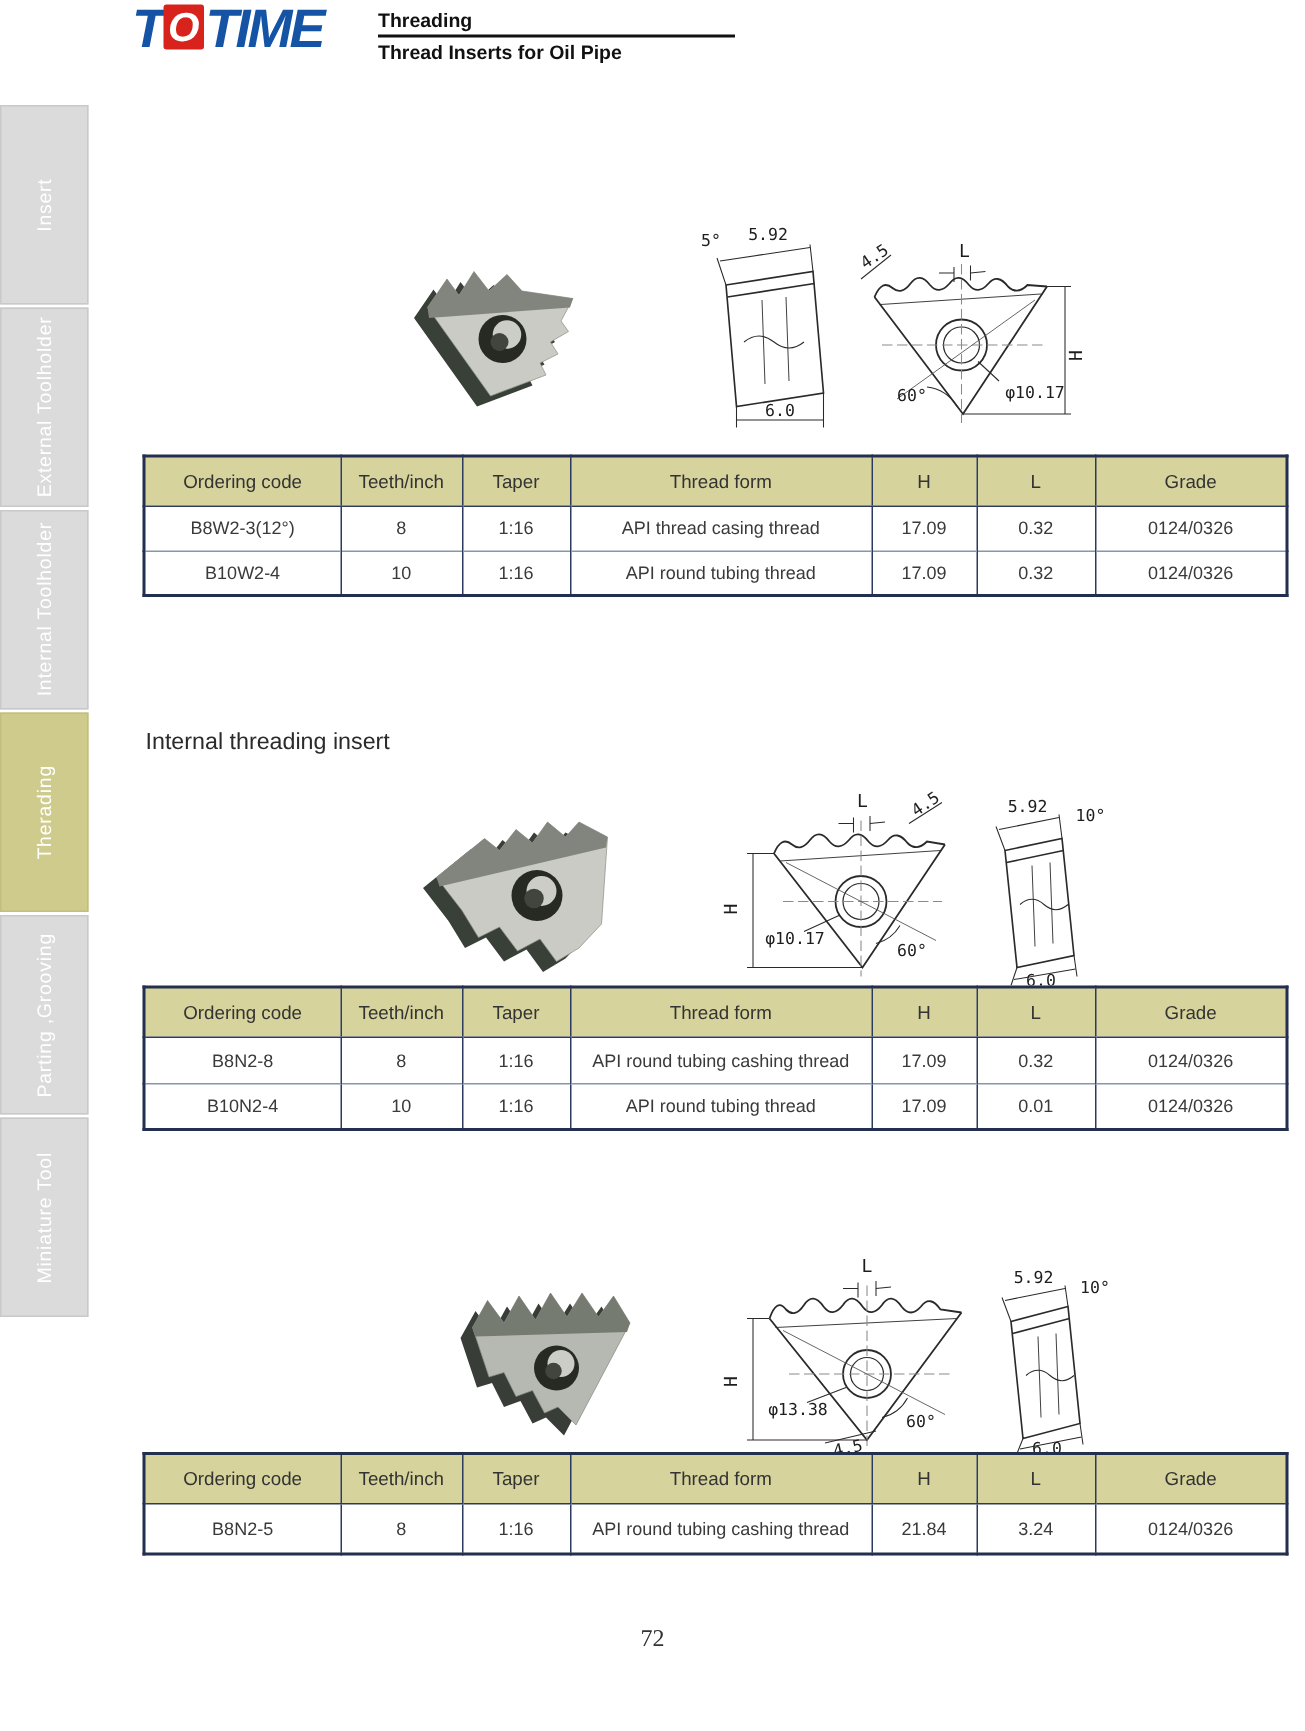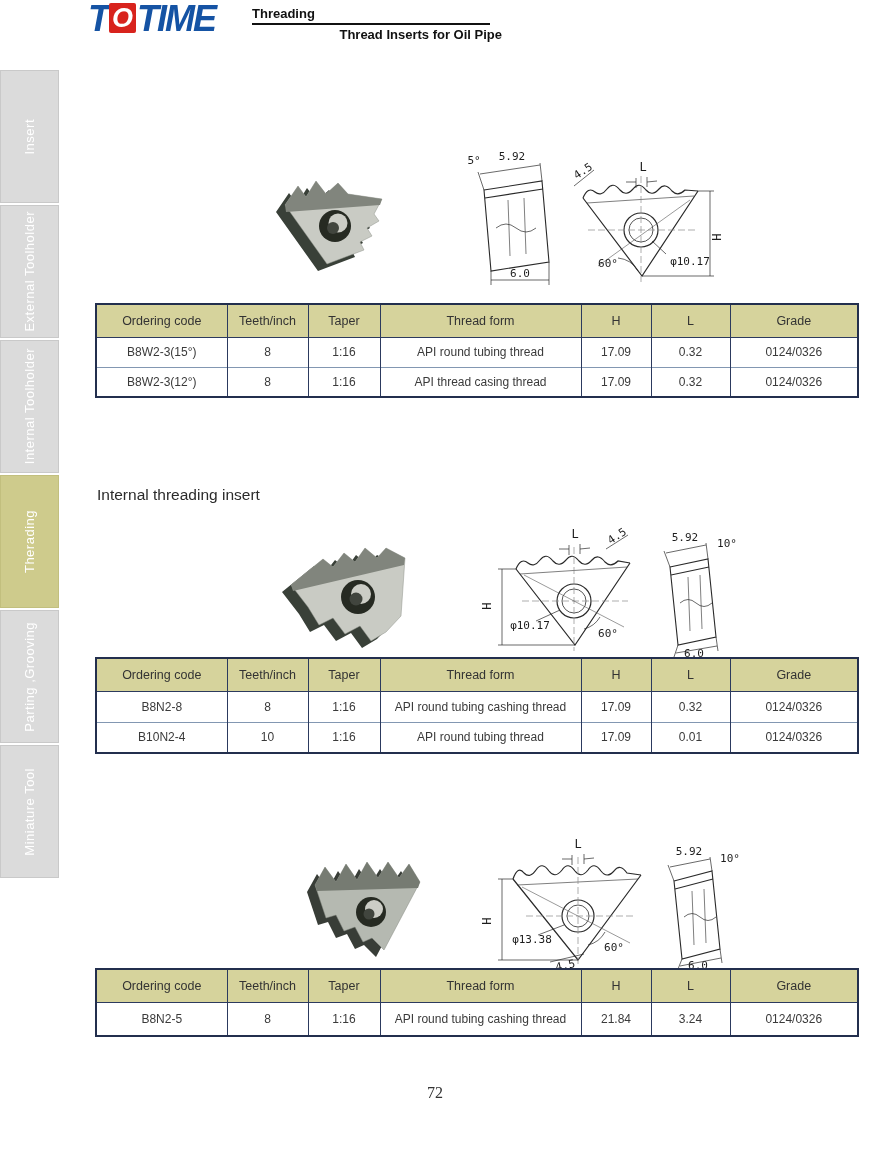--- a/index.html
+++ b/index.html
@@ -8,21 +8,21 @@
   .page { position:relative; width:870px; height:1154px; background:#fff; overflow:hidden; margin:0 auto; }
 
   
   .brand { position:absolute; left:88px; top:0px; display:flex; align-items:flex-start; }
   .brand-word { font-size:36px; font-weight:bold; letter-spacing:-2px; color:#1553a4; line-height:38px; font-style:italic; }
   .brand-o { display:inline-block; background:#d8231d; color:#fff; font-style:italic; font-weight:bold;
              font-size:27px; line-height:30px; padding:0 3px; margin:3px 1px 0 1px; border-radius:2px; }
   .tagline { position:absolute; left:252px; top:6px; width:250px; }
   .tagline-top { font-size:13px; font-weight:bold; color:#111; }
   .tagline-rule { height:2px; background:#111; margin-top:2px; width:238px; }
-  .tagline-bottom { font-size:13px; font-weight:bold; color:#111; margin-top:2px;text-align:right; }
+  .tagline-bottom { font-size:13px; font-weight:bold; color:#111; margin-top:2px; }
 
   
   .sidebar { position:absolute; left:0; top:70px; width:59px; }
   .side-item { width:59px; height:133px; background:#dbdbdb; border:1px solid #c9c9c9; margin-bottom:2px;
                display:flex; align-items:center; justify-content:center; cursor:pointer; }
   .side-item.active { background:#cecb8c; border-color:#c2bf7e; }
   .side-item span { writing-mode:vertical-rl; transform:rotate(180deg); color:#fff; font-size:13px;
                     letter-spacing:0.5px; white-space:nowrap; }
 
   
@@ -164,33 +164,33 @@
       <th>Teeth/inch</th>
       <th>Taper</th>
       <th>Thread form</th>
       <th>H</th>
       <th>L</th>
       <th>Grade</th>
     </tr>
       </thead>
     <tbody>
       <tr>
-        <td>B8W2-3(15°)</td>
+        <td>B8W2-3(12°)</td>
         <td>8</td>
         <td>1:16</td>
-        <td>API round tubing thread</td>
+        <td>API thread casing thread</td>
         <td>17.09</td>
         <td>0.32</td>
         <td>0124/0326</td>
       </tr>
       <tr>
-        <td>B8W2-3(12°)</td>
-        <td>8</td>
-        <td>1:16</td>
-        <td>API thread casing thread</td>
+        <td>B10W2-4</td>
+        <td>10</td>
+        <td>1:16</td>
+        <td>API round tubing thread</td>
         <td>17.09</td>
         <td>0.32</td>
         <td>0124/0326</td>
       </tr>
     </tbody>
   </table>
 
   <svg class="photo" style="left:265px; top:515px;" width="165" height="135" viewBox="0 0 165 135">
     <g transform="translate(-9,7)">
       <path d="M26,70 L58,44 L68,52 L79,38 L90,47 L100,33 L112,43 L121,33 L140,43 L136,101 L121,117 L106,126 L95,111 L80,119 L68,103 L54,110 L43,92 Z" fill="#394038"></path>

